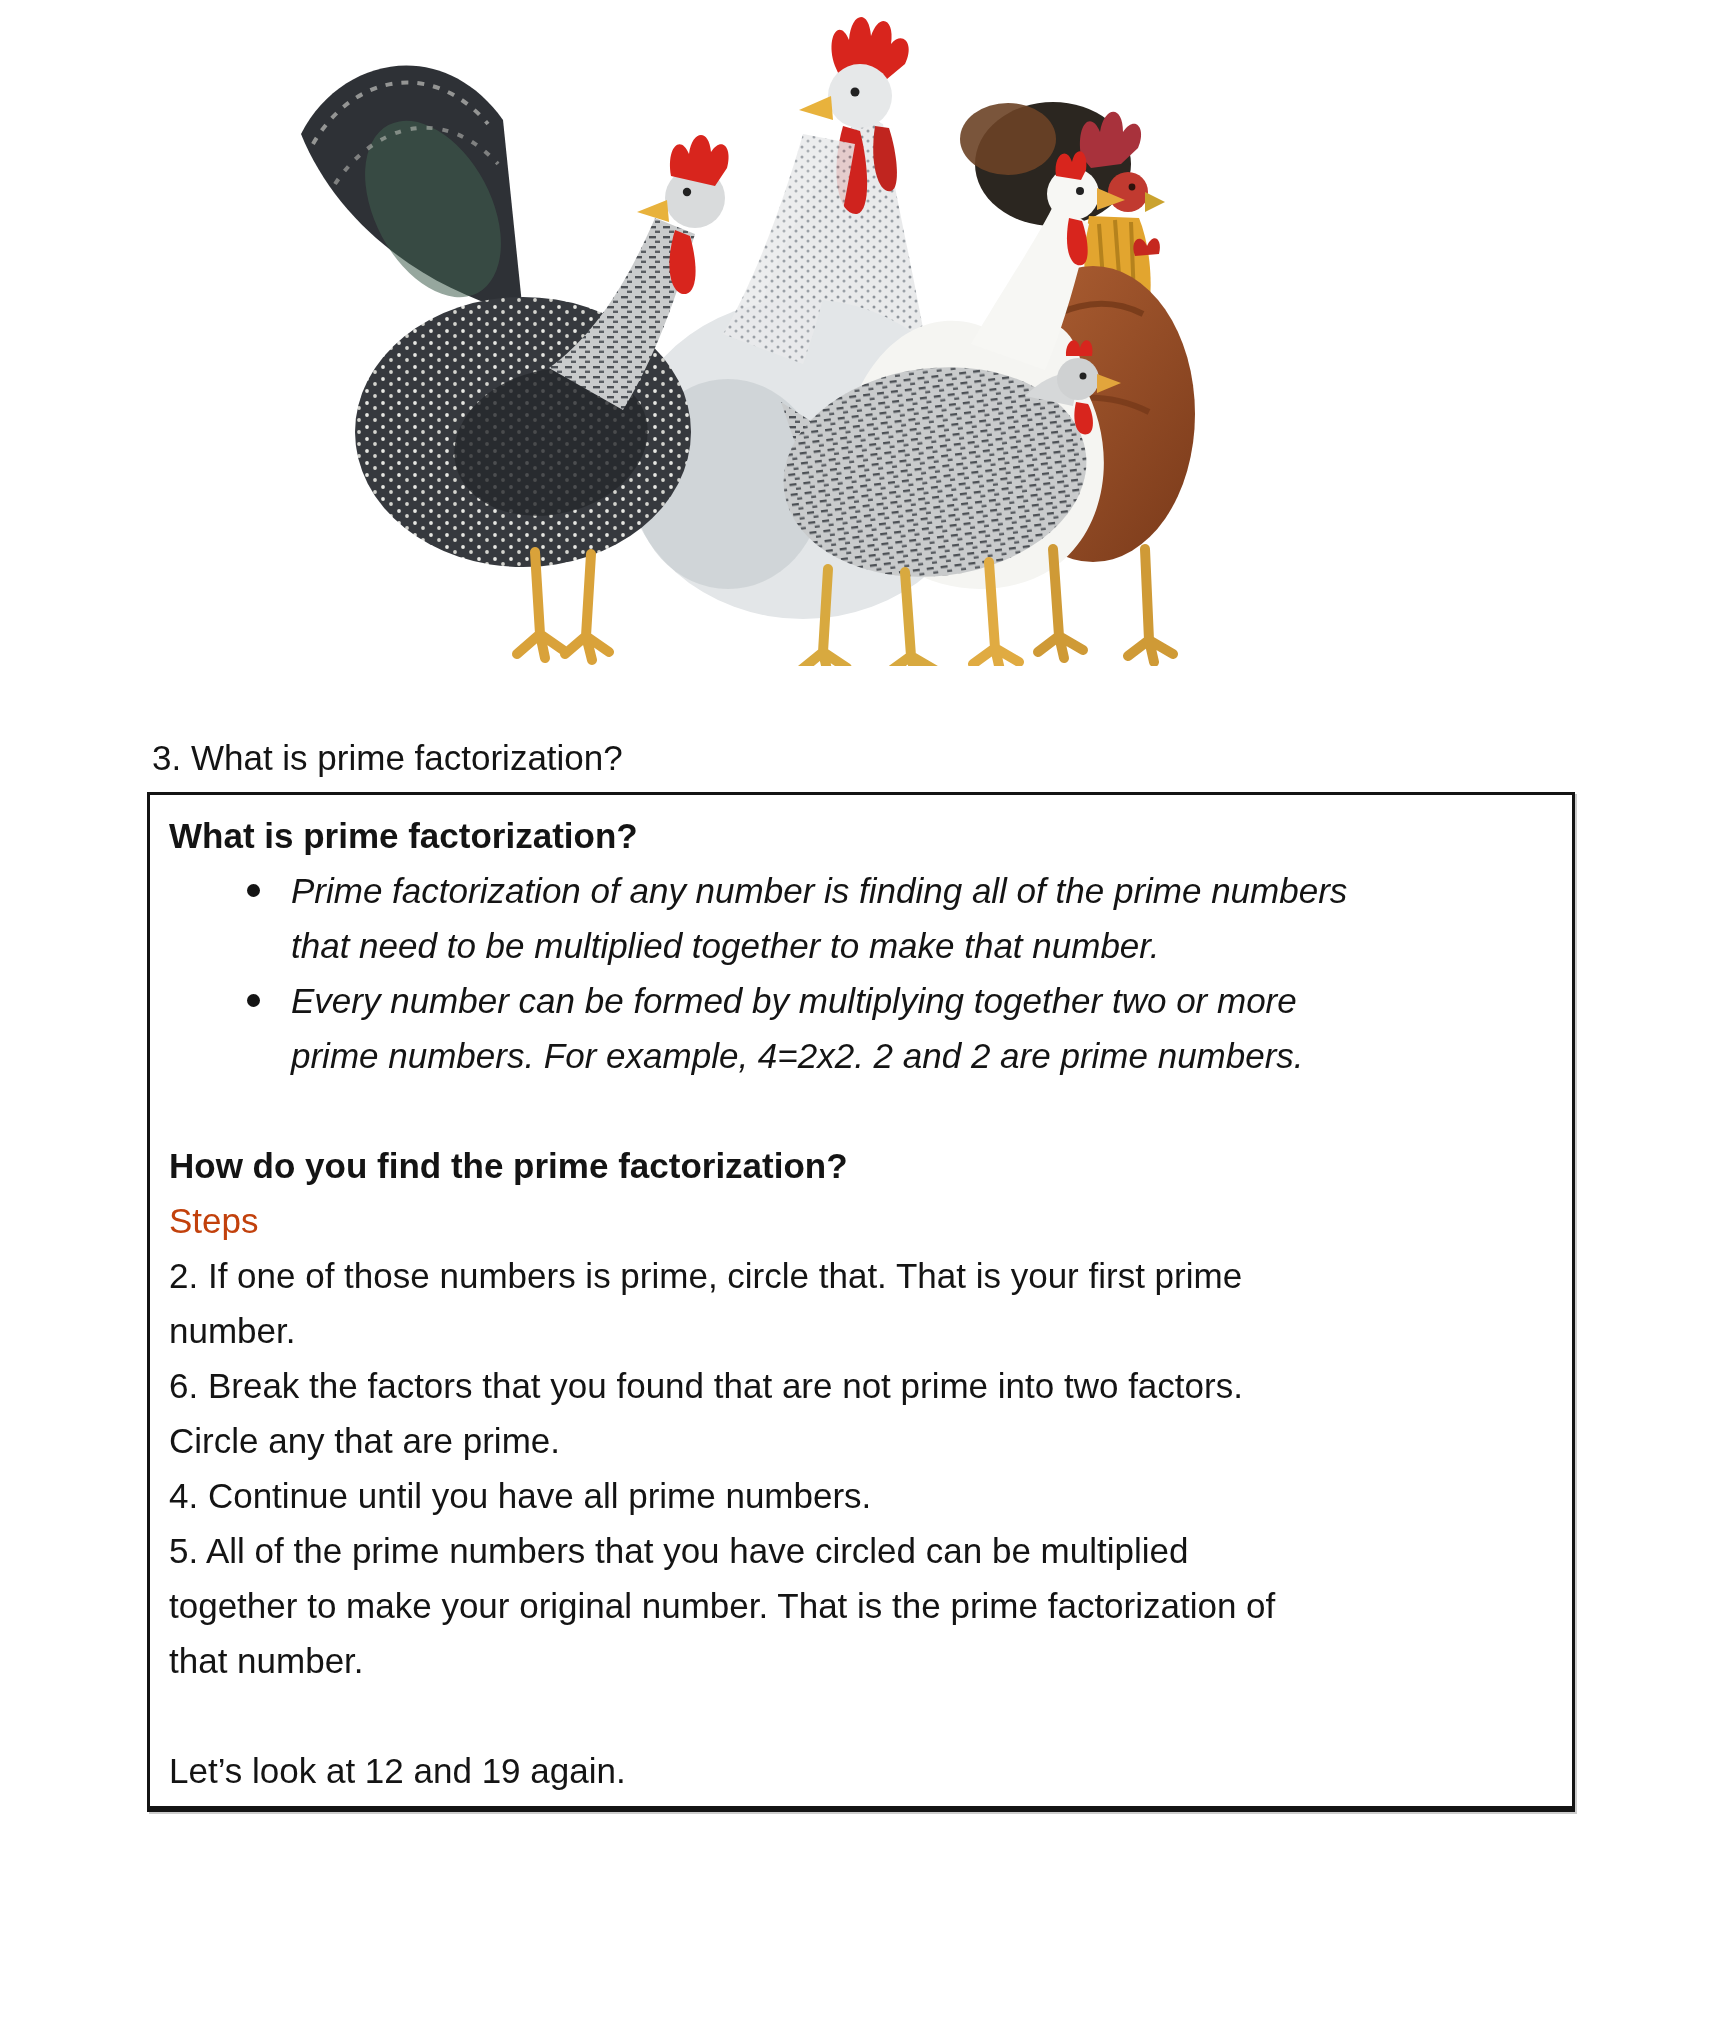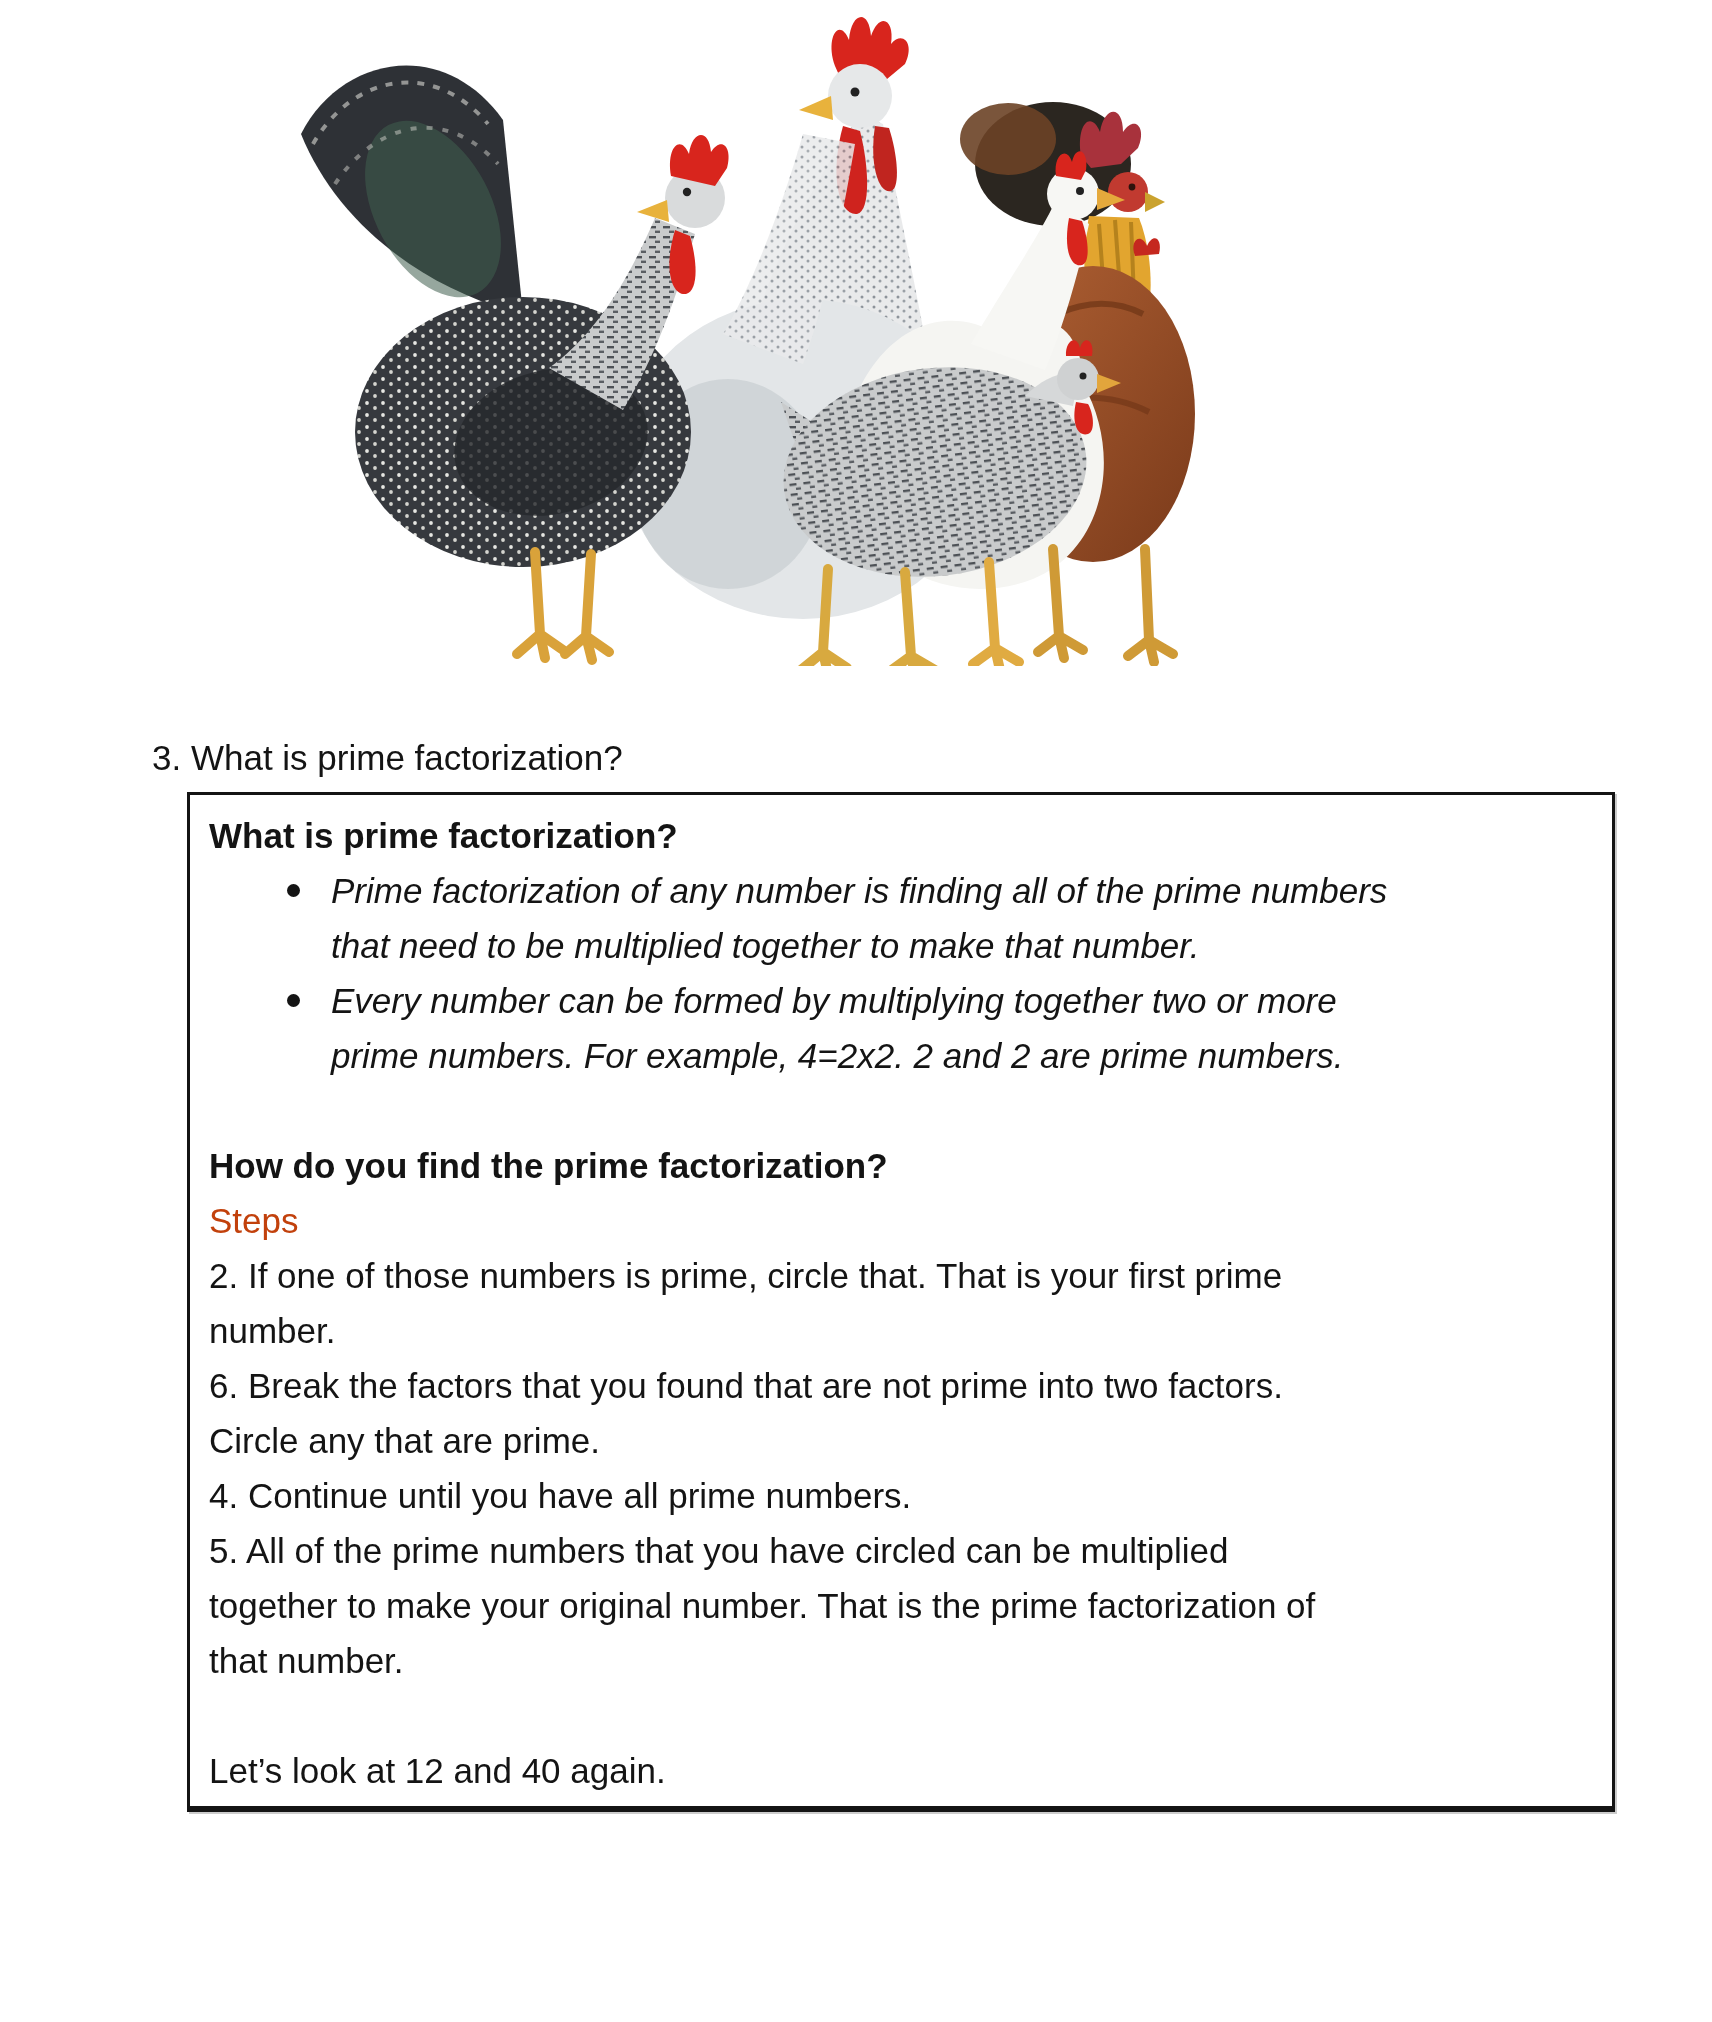--- a/index.html
+++ b/index.html
@@ -13,21 +13,21 @@
   .question-heading{
     position:absolute;left:152px;top:733px;font-size:35px;line-height:50px;
     font-weight:400;white-space:pre;
   }
   .info-box{
     position:absolute;left:147px;top:792px;width:1428px;box-sizing:border-box;
     border:3px solid #141414;border-bottom-width:6px;
     box-shadow:2px 2px 0 0 rgba(110,110,110,.35);
     background:#ffffff;
     padding:13px 20px 8px 19px;
-    font-size:35px;line-height:55px;margin-left:40px;
+    font-size:35px;line-height:55px;
   }
   .info-box p{margin:0;white-space:pre-line;}
   .box-heading{font-weight:700;}
   .steps-label{color:#c2410c;}
   ul.bullets{list-style:none;margin:0;padding:0;}
   ul.bullets li{position:relative;padding-left:122px;white-space:pre-line;font-style:italic;}
   ul.bullets li::before{
     content:"";position:absolute;left:78px;top:21px;width:13px;height:13px;
     border-radius:50%;background:#141414;
   }
@@ -155,14 +155,14 @@
   <p class="steps-label">Steps</p>
   <p>2. If one of those numbers is prime, circle that. That is your first prime
 number.</p>
   <p>6. Break the factors that you found that are not prime into two factors.
 Circle any that are prime.</p>
   <p>4. Continue until you have all prime numbers.</p>
   <p>5. All of the prime numbers that you have circled can be multiplied
 together to make your original number. That is the prime factorization of
 that number.</p>
   <div class="blank-line"></div>
-  <p>Let’s look at 12 and 40 again.</p>
+  <p>Let’s look at 12 and 19 again.</p>
 </div>
 
 </body></html>

